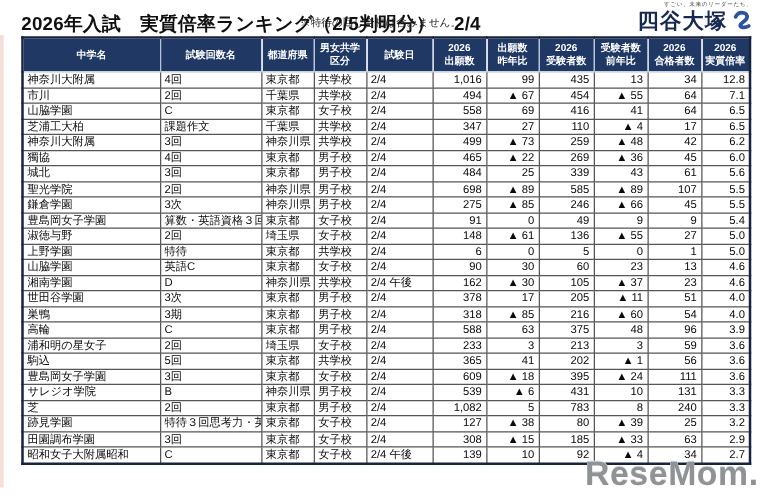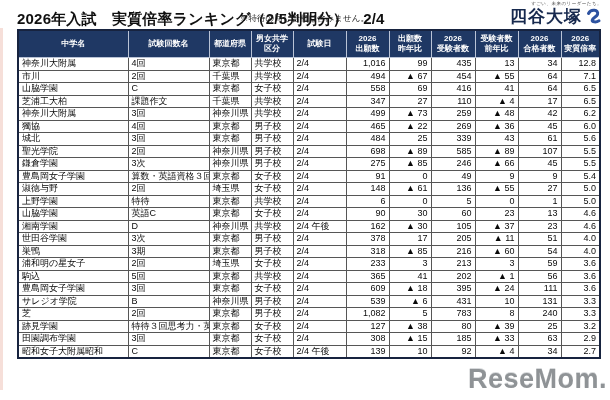--- a/index.html
+++ b/index.html
@@ -320,20 +320,33 @@
           <td class="ac">男子校</td>
           <td class="al">2/4</td>
           <td class="ar">318</td>
           <td class="ar">▲ 85</td>
           <td class="ar">216</td>
           <td class="ar">▲ 60</td>
           <td class="ar">54</td>
           <td class="ar">4.0</td>
         </tr>
         <tr>
+          <td class="al">高輪</td>
+          <td class="al">C</td>
+          <td class="ac">東京都</td>
+          <td class="ac">男子校</td>
+          <td class="al">2/4</td>
+          <td class="ar">588</td>
+          <td class="ar">63</td>
+          <td class="ar">375</td>
+          <td class="ar">48</td>
+          <td class="ar">96</td>
+          <td class="ar">3.9</td>
+        </tr>
+        <tr>
           <td class="al">浦和明の星女子</td>
           <td class="al">2回</td>
           <td class="ac">埼玉県</td>
           <td class="ac">女子校</td>
           <td class="al">2/4</td>
           <td class="ar">233</td>
           <td class="ar">3</td>
           <td class="ar">213</td>
           <td class="ar">3</td>
           <td class="ar">59</td>

